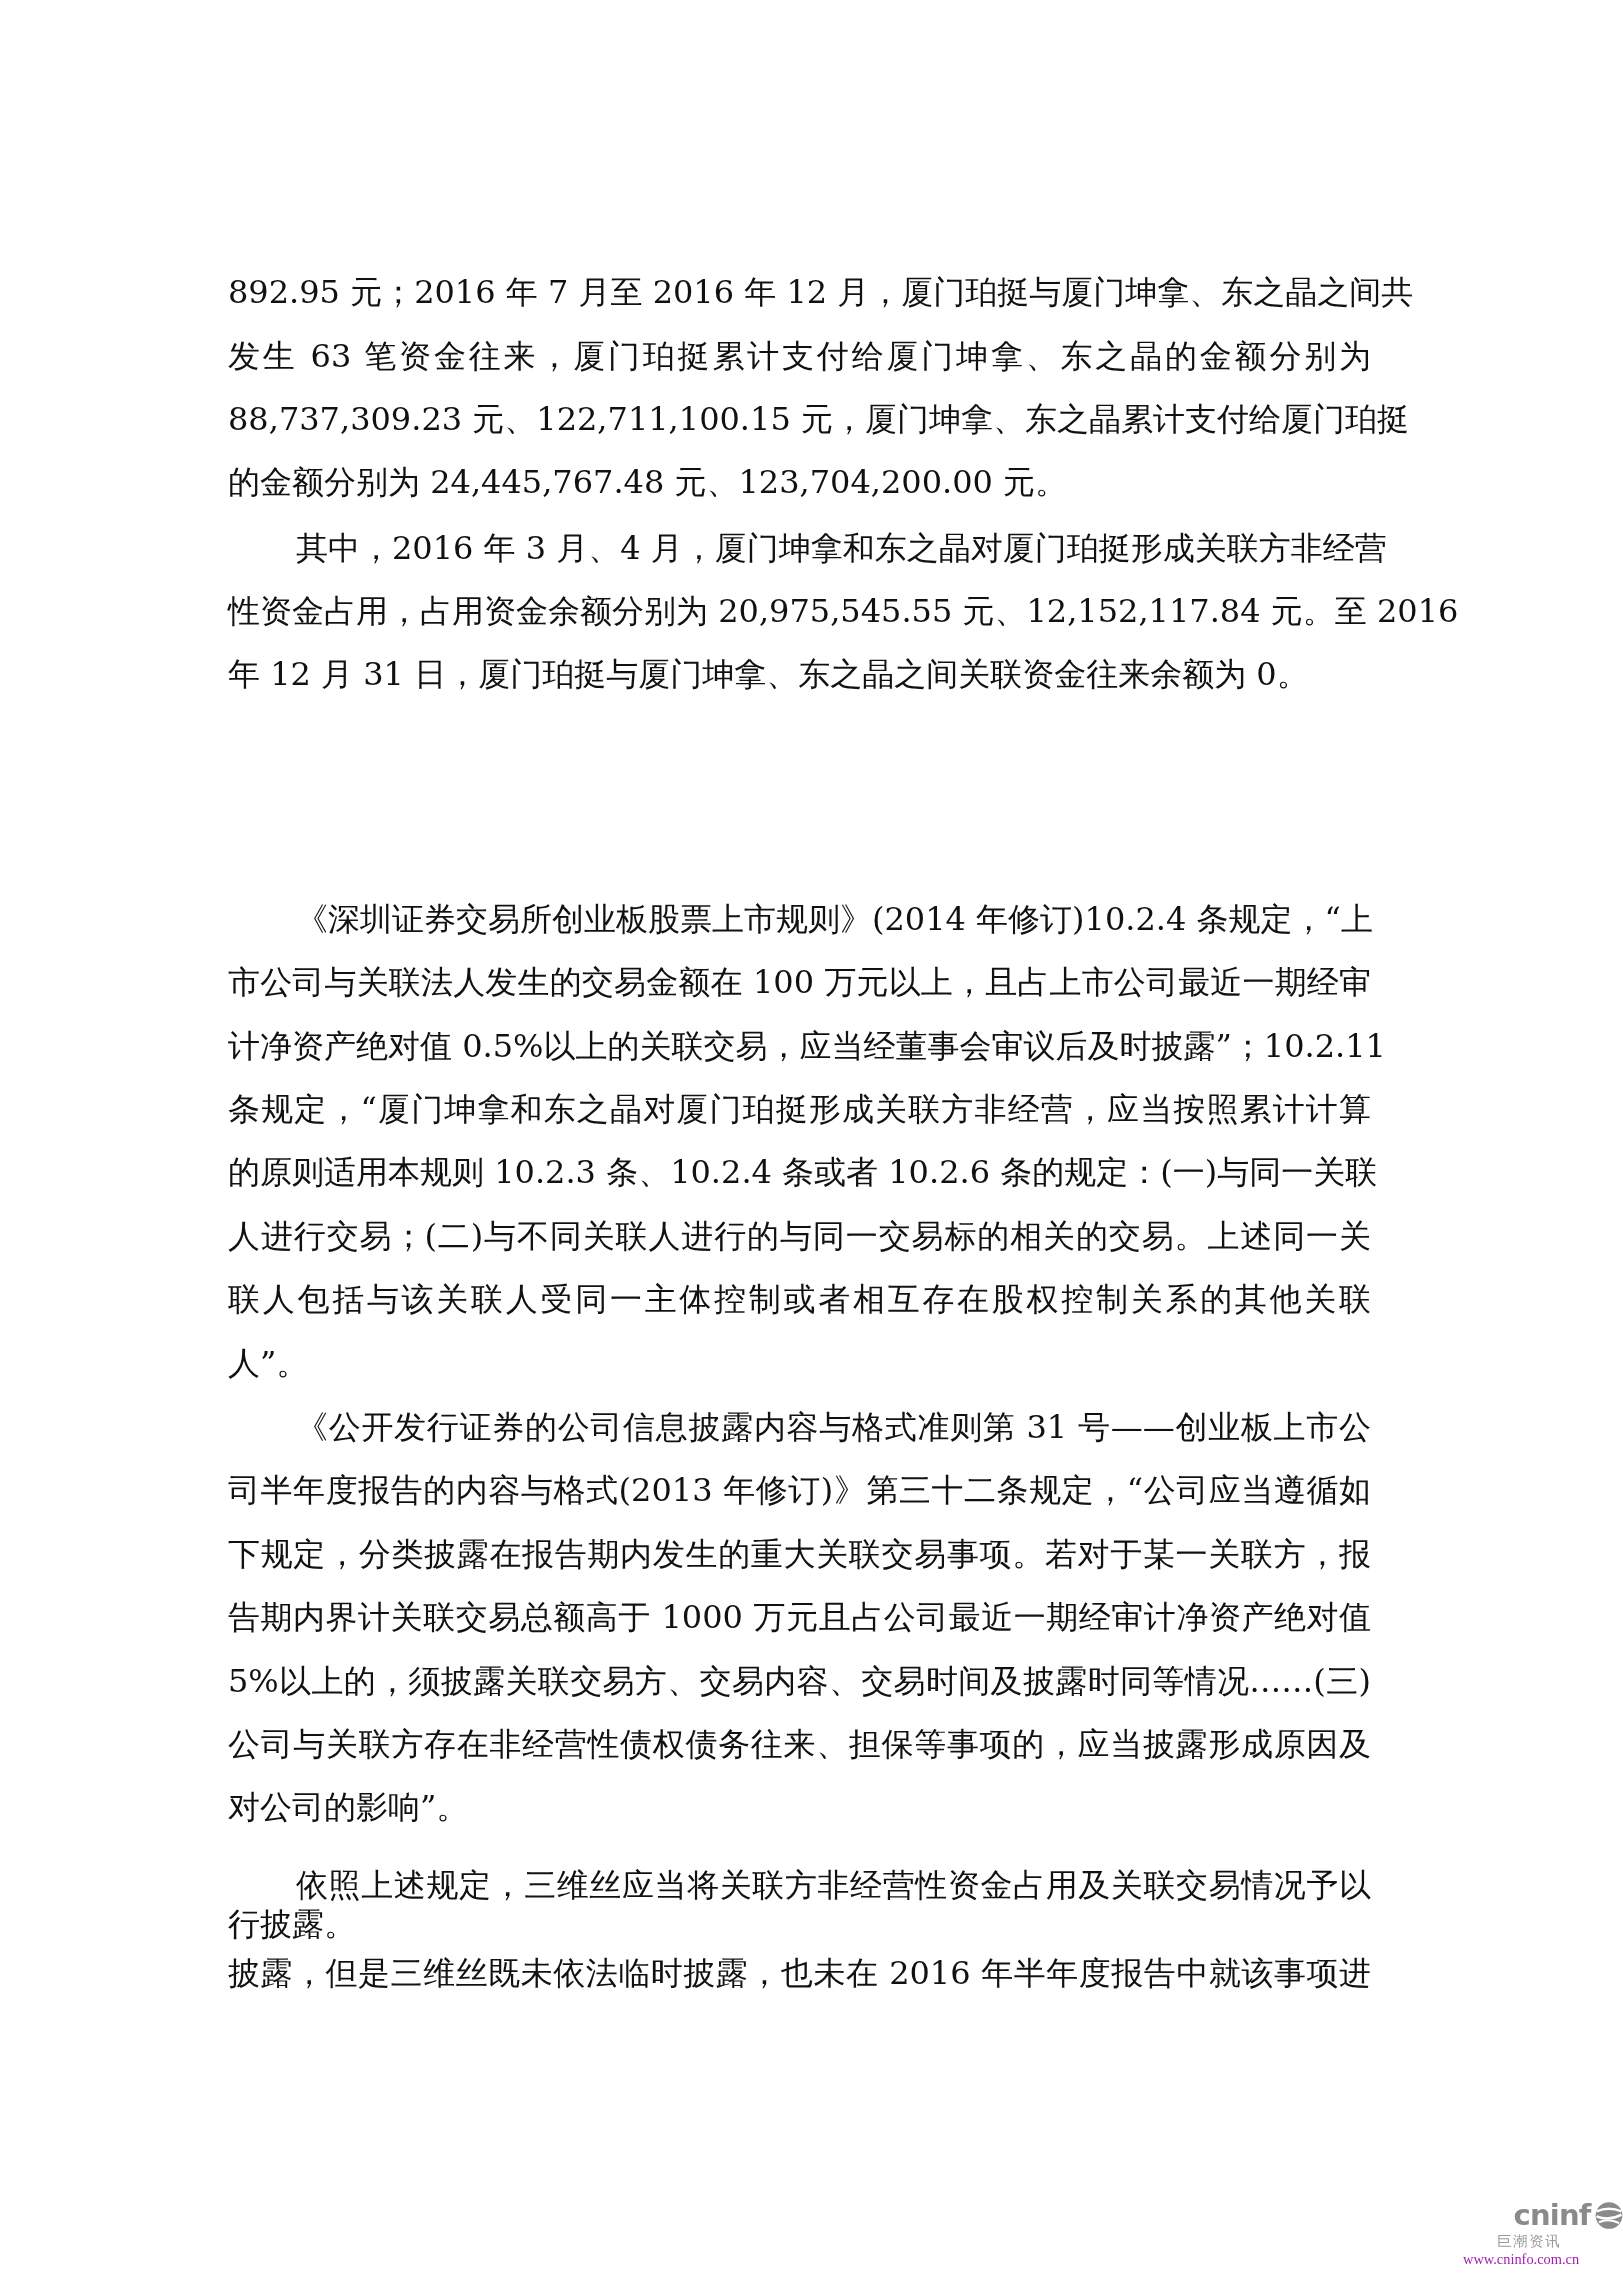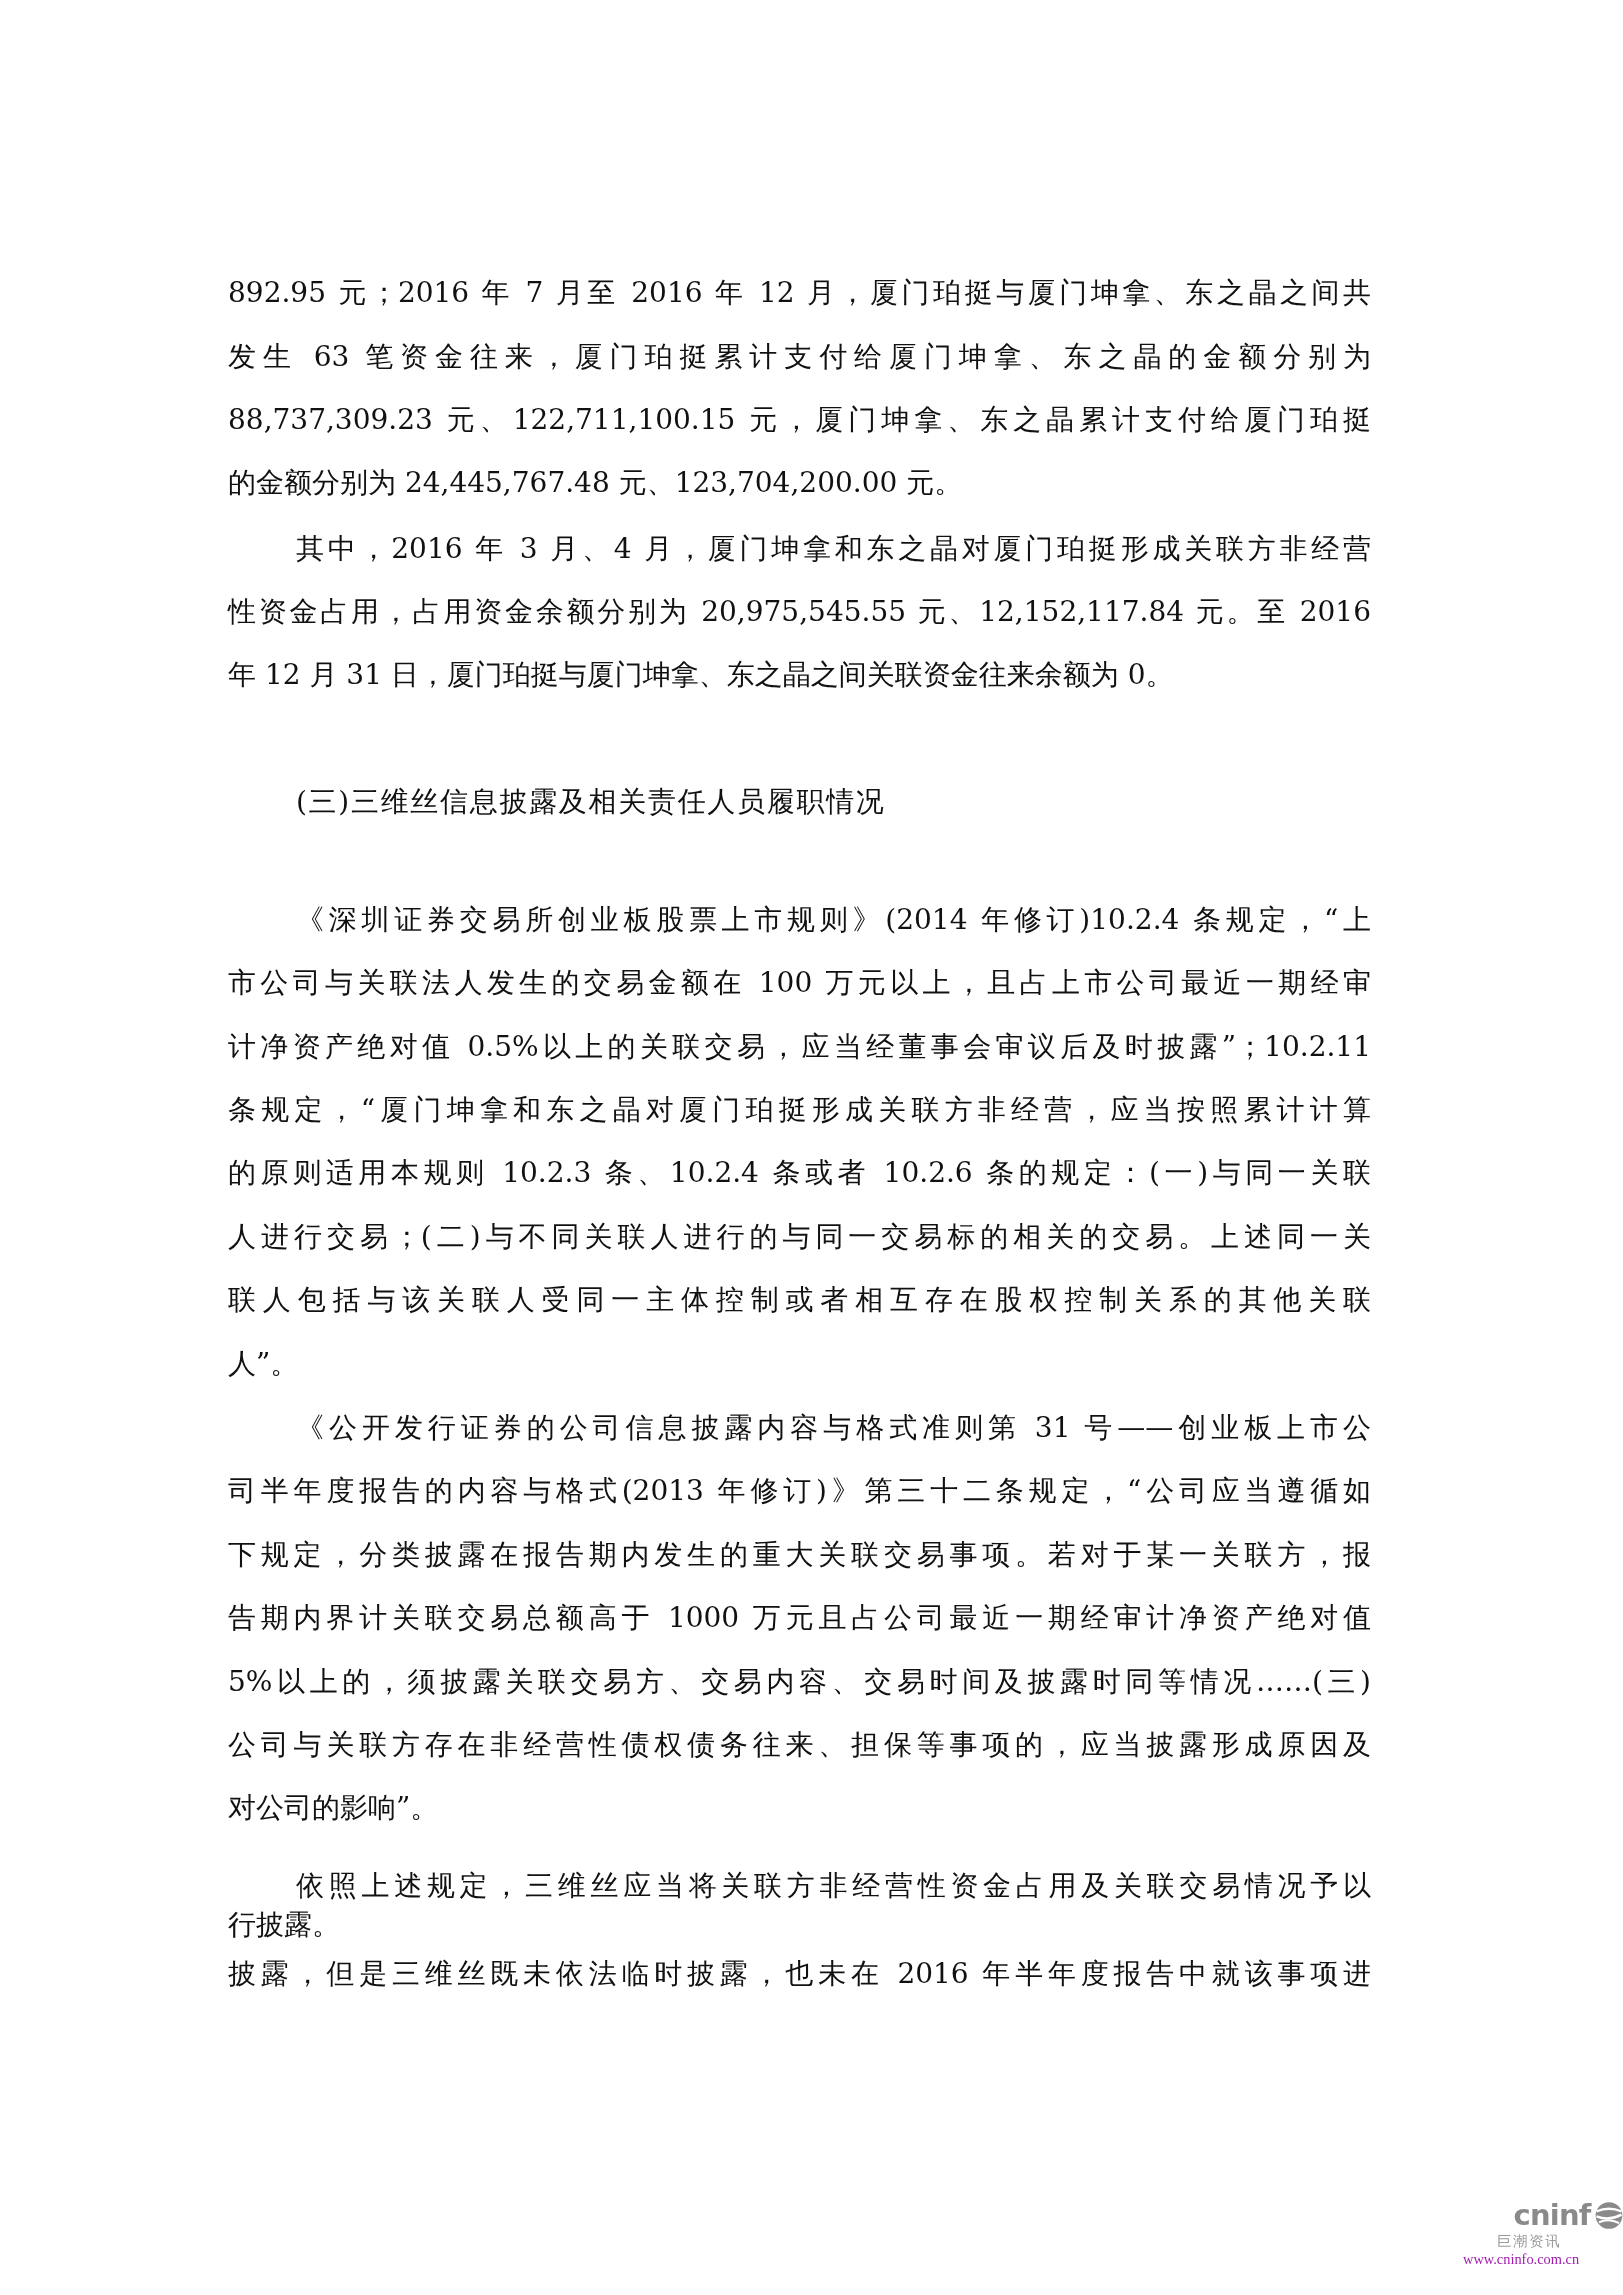--- a/index.html
+++ b/index.html
@@ -4,21 +4,21 @@
 <style>
   html, body { margin: 0; padding: 0; background: #ffffff; }
   body { width: 1623px; height: 2295px; position: relative; overflow: hidden; }
   .page { position: absolute; left: 0; top: 0; width: 1623px; height: 2295px; background: #fff; }
   .line {
     position: absolute;
     left: 228px;
     width: 1143px;
     height: 41px;
     font-family: "DejaVu Serif", "Liberation Serif", serif;
-    font-size: 28px;
+    font-size: 32px;
     line-height: 41px;
     color: #111111;
     white-space: nowrap;
     text-align: justify;
     text-align-last: justify;
   }
   .line.last { text-align-last: left; }
   .line.indent { left: 296px; width: 1075px; }
   .heading { left: 296px; width: auto; text-align-last: left; letter-spacing: 1.7px; }
   .logo { position: absolute; left: 1463px; top: 2198px; width: 161px; height: 93px; }
@@ -53,21 +53,20 @@
       <div class="line" style="top: 1534px;">下规定，分类披露在报告期内发生的重大关联交易事项。若对于某一关联方，报</div>
       <div class="line" style="top: 1597px;">告期内界计关联交易总额高于 1000 万元且占公司最近一期经审计净资产绝对值</div>
       <div class="line" style="top: 1661px;">5%以上的，须披露关联交易方、交易内容、交易时间及披露时同等情况……(三)</div>
       <div class="line" style="top: 1724px;">公司与关联方存在非经营性债权债务往来、担保等事项的，应当披露形成原因及</div>
       <div class="line last" style="top: 1787px;">对公司的影响”。</div>
       <div class="line indent" style="top: 1865px;">依照上述规定，三维丝应当将关联方非经营性资金占用及关联交易情况予以</div>
       <div class="line" style="top: 1929px; margin-top: 24px;">披露，但是三维丝既未依法临时披露，也未在 2016 年半年度报告中就该事项进</div>
       <div class="line last" style="top: 1904px;">行披露。</div>
     </div>
 
-  <div class="line heading" id="heading" style="top: 781px;">(三)三维丝信息披露及相关责任人员履职情况</div>
 
   <div class="logo">
     <div class="logo-row">
       <span class="logo-word">cninf</span>
       <svg class="logo-mark" viewBox="0 0 36 34">
         <circle cx="18" cy="17" r="16" fill="#8a8a8a"></circle>
         <path d="M3 12 Q18 6 33 12" stroke="#fff" stroke-width="3" fill="none"></path>
         <path d="M3 18 Q18 24 33 16" stroke="#fff" stroke-width="3" fill="none"></path>
         <path d="M6 25 Q18 20 30 26" stroke="#fff" stroke-width="2.5" fill="none"></path>
       </svg>

